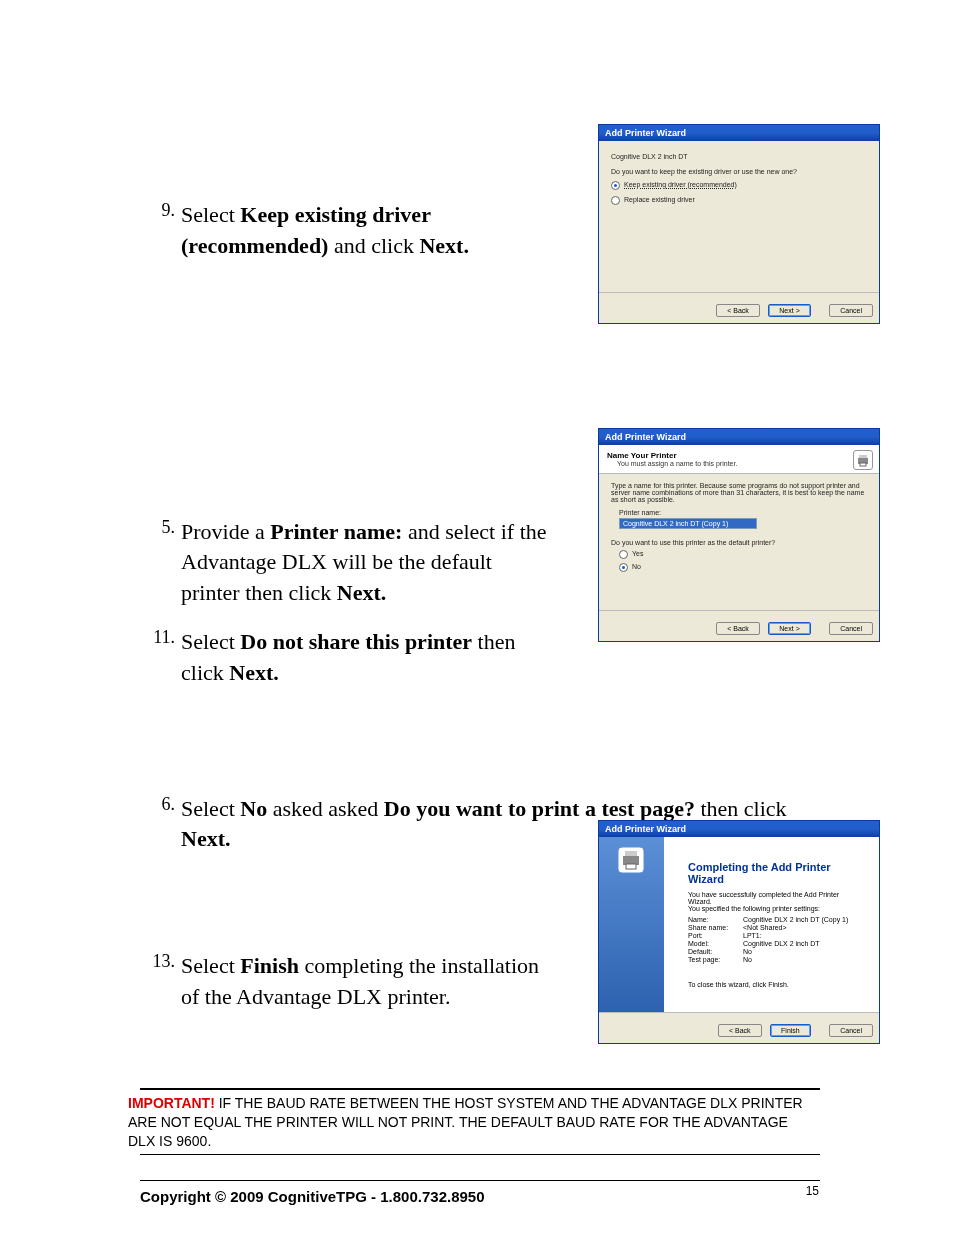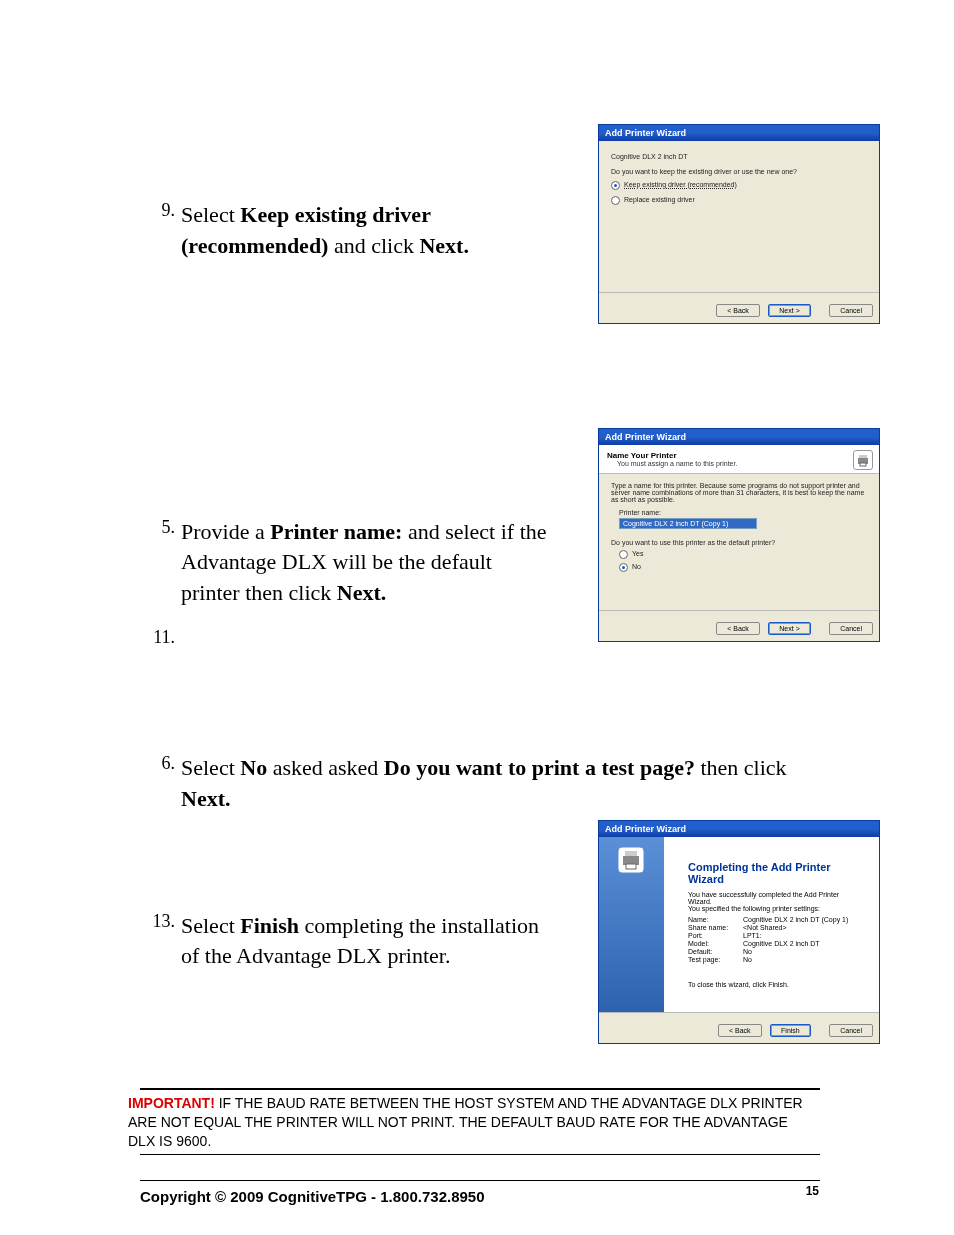--- a/index.html
+++ b/index.html
@@ -34,21 +34,21 @@
   .sidebar .bigicon{position:absolute;top:8px;left:17px}
   .maincol{flex:1;padding:24px;font-size:7px}
   .maincol h3{font-size:11px;font-weight:bold;margin:0 0 6px 0;color:#003399;font-family:"Trebuchet MS",Arial}
   .kv{display:flex;font-size:7px;margin:1px 0}
   .kv .k{width:55px}
   .important-rule{position:absolute;left:140px;width:680px;border-top:2px solid #000}
   .important-text{position:absolute;left:128px;width:680px;font-family:Arial,Helvetica,sans-serif;font-size:14px;line-height:1.35}
   .important-text .imp{color:#d00;font-weight:bold}
   .footrule{position:absolute;left:140px;width:680px;border-top:1px solid #000}
   .footline{position:absolute;left:140px;width:680px;font-family:Arial,Helvetica,sans-serif;font-weight:bold;font-size:15px}
-  .pageno{position:absolute;right:135px;font-family:Arial;font-weight:bold;font-size:12px}
+  .pageno{position:absolute;right:135px;font-family:Arial;font-weight:normal;font-size:12px}
 </style>
 </head>
 <body>
 
 <div class="page">
 
   <div class="content">
     <ol class="steps">
       <li class="step" style="margin-top:80px">
         <div class="step-row">
@@ -62,20 +62,23 @@
         <div class="step-row">
           <div class="num">5.</div>
           <div class="txt">
             <span>Provide a </span><b>Printer name:</b><span> and select if the Advantage DLX will be the default printer then click </span><b>Next.</b>
           </div>
         </div>
       </li>
       <li class="step">
         <div class="step-row">
           <div class="num">11.</div>
+          <div class="txt">
+            <span>Select </span><b>Do not share this printer</b><span> then click </span><b>Next.</b>
+          </div>
         </div>
       </li>
       <li class="step" style="margin-top:105px">
         <div class="step-row">
           <div class="num">6.</div>
           <div class="txt wide">
             <span>Select </span><b>No</b><span> asked asked </span><b>Do you want to print a test page?</b><span> then click </span><b>Next.</b>
           </div>
         </div>
       </li>

